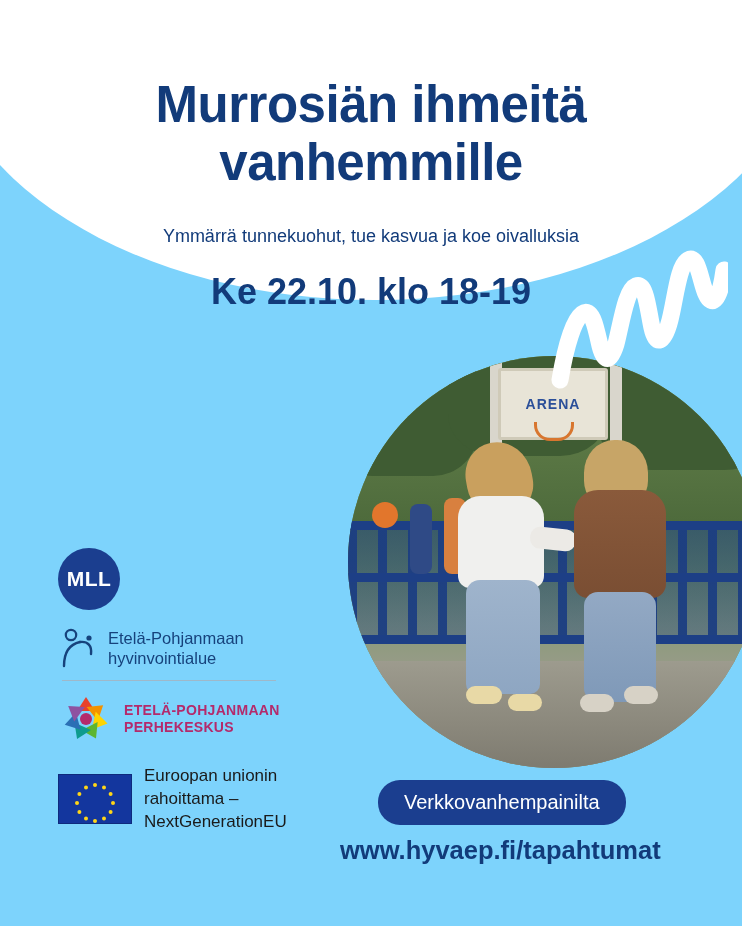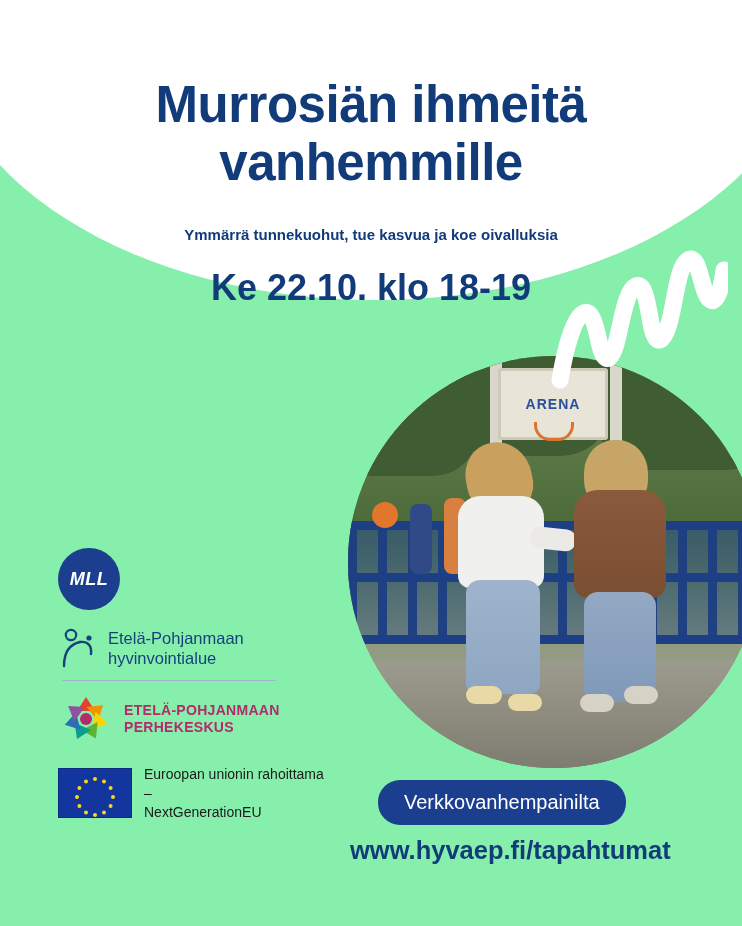--- a/index.html
+++ b/index.html
@@ -10,21 +10,21 @@
     width: 742px;
     height: 926px;
     font-family: "Liberation Sans", sans-serif;
     background: #ffffff;
     overflow: hidden;
   }
   .poster {
     position: relative;
     width: 742px;
     height: 926px;
-    background: #86efac;
+    background: #7dd3fc;
     overflow: hidden;
   }
   
   .top-white {
     position: absolute;
     left: -60px;
     top: -420px;
     width: 870px;
     height: 720px;
     background: #ffffff;
@@ -42,22 +42,22 @@
     font-size: 51px;
     line-height: 1.14;
     font-weight: bold;
     color: #123b7a;
     letter-spacing: -0.5px;
     margin: 0 auto;
     width: 620px;
   }
   .subtitle {
     margin-top: 34px;
-    font-size: 15px;
-    font-weight: bold;
+    font-size: 18px;
+    font-weight: normal;
     color: #123b7a;
   }
   .datetime {
     margin-top: 24px;
     font-size: 36px;
     font-weight: bold;
     color: #123b7a;
   }
 
   
@@ -169,23 +169,22 @@
   }
   .logo-row {
     display: flex;
     align-items: center;
   }
   .mll-row { margin-bottom: 16px; }
   .mll-circle {
     width: 62px; height: 62px; border-radius: 50%;
     background: #1b3e8f; color: #fff;
     display: flex; align-items: center; justify-content: center;
-    font-weight: bold; font-size: 18px; letter-spacing: 0.5px;
+    font-weight: bold; font-size: 21px; letter-spacing: 0.5px;
     flex: none;
-    font-style: italic;
   }
   .mll-text {
     margin-left: 12px;
     color: #1b3e8f;
     font-size: 11.5px;
     line-height: 1.32;
     letter-spacing: 0.7px;
   }
   .mll-text .ital { font-style: italic; font-weight: bold; letter-spacing: 0.2px; }
   .hyvaep-row { margin-top: 8px; margin-bottom: 10px; }
@@ -199,39 +198,39 @@
   .perhe-row { margin-bottom: 20px; }
   .perhe-mark { width: 56px; height: 52px; flex: none; }
   .perhe-text {
     margin-left: 10px; color: #b42a6b; font-weight: bold; font-size: 14px; line-height: 1.25; letter-spacing: 0.3px;
   }
   .eu-row { margin-top: 20px; }
   .eu-flag {
     width: 72px; height: 48px; background: #13369e; flex: none; position: relative; border: 1px solid #0e2a7d;
   }
   .eu-text {
-    margin-left: 12px; color: #1a1a1a; font-size: 14px; line-height: 1.35;
+    margin-left: 12px; color: #1a1a1a; font-size: 17px; line-height: 1.35;
   }
 
   
   .badge {
     position: absolute;
     left: 378px;
     top: 780px;
     padding: 11px 26px;
     background: #1b3e8f;
     color: #ffffff;
     border-radius: 22px;
     font-size: 20px;
     font-weight: normal;
     z-index: 7;
   }
   .url {
     position: absolute;
-    left: 350px;
+    left: 340px;
     top: 836px;
     font-size: 25.5px;
     font-weight: bold;
     color: #123b7a;
     z-index: 7;
   }
 </style>
 </head>
 <body>
 

